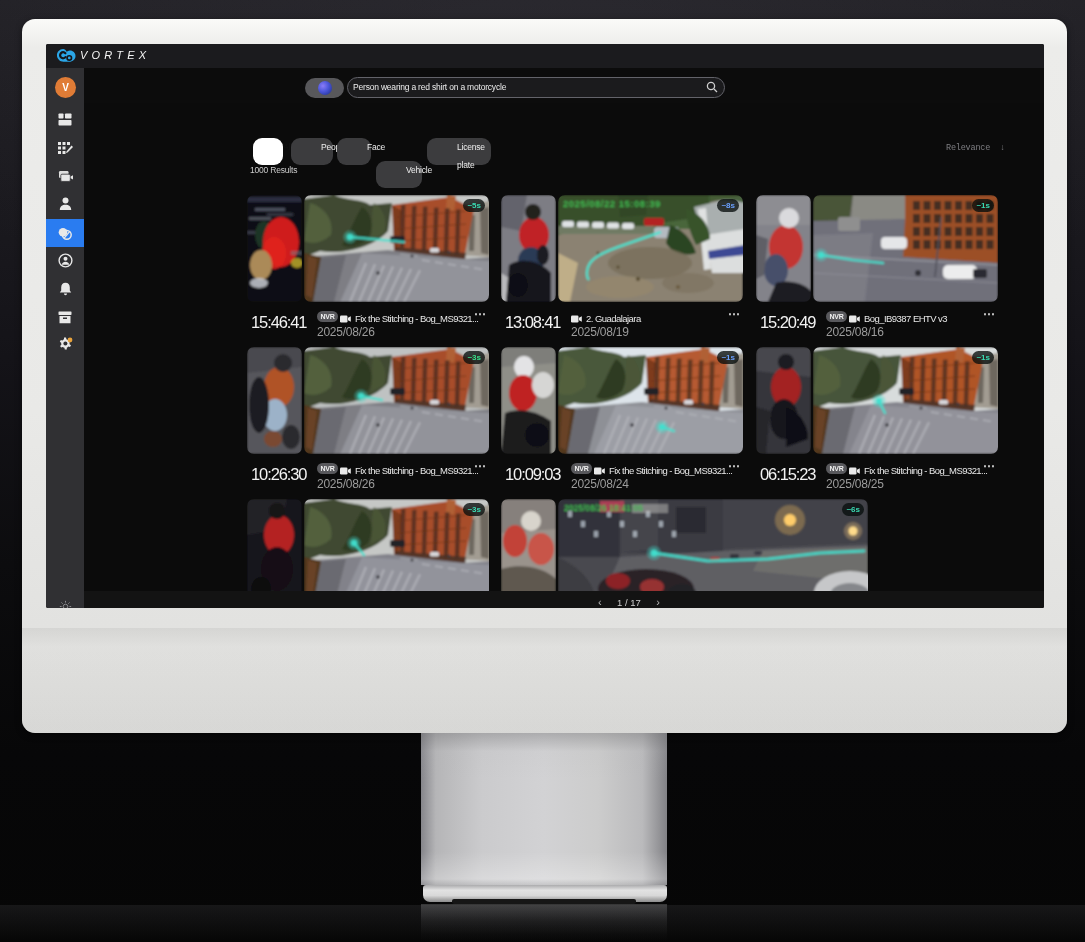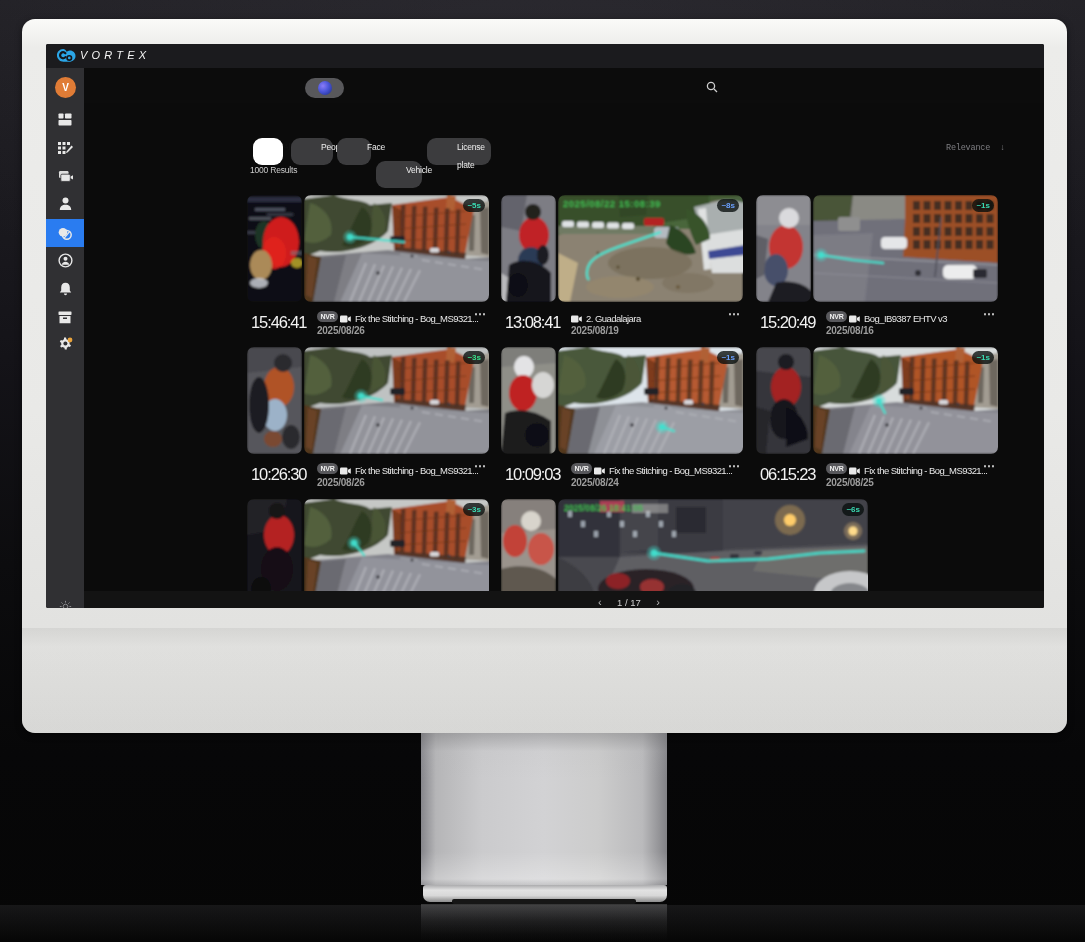--- a/index.html
+++ b/index.html
@@ -54,21 +54,21 @@
 
   .tile { position:absolute; width:242px; height:146px; }
   .thumbL { position:absolute; left:0; top:0; width:55px; height:107px; border-radius:7px; overflow:hidden; }
   .thumbM { position:absolute; left:57px; top:0; width:185px; height:107px; border-radius:7px; overflow:hidden; }
   .badge { position:absolute; top:4px; height:13px; border-radius:6.5px; background:rgba(8,14,13,.78);
     font-size:8px; line-height:13px; padding:0 4px; font-weight:bold;}
   .time { position:absolute; left:4px; top:117px; color:#f2f2f2; font-size:16.5px; letter-spacing:-1.1px; line-height:20px;}
   .nvr { position:absolute; left:70px; top:116px; height:11px; padding:0 3.5px; background:#58585c; border-radius:6px;
     color:#f0f0f0; font-size:7px; font-weight:bold; line-height:11px; letter-spacing:-0.2px; }
   .cam { position:absolute; top:118px; color:#e9e9e9; font-size:9.5px; letter-spacing:-0.55px; line-height:12px; white-space:nowrap;}
-  .date { position:absolute; left:70px; top:130px; color:#9c9c9c; font-size:10px; letter-spacing:-0.25px;font-weight:bold; }
+  .date { position:absolute; left:70px; top:130px; color:#9c9c9c; font-size:12px; letter-spacing:-0.25px; }
   .dots { position:absolute; left:227px; top:112px; color:#d8d8d8; font-size:12px; letter-spacing:0.5px; font-weight:bold;}
   .camic { display:inline-block; vertical-align:-1px; margin-right:4px;}
 
   #pagbar { position:absolute; left:0; top:488px; width:960px; height:17px; background:#131313; }
   #pager { position:absolute; left:514px; top:493px; width:62px; color:#cfcfcf; font-size:9.5px; display:flex; justify-content:space-between; align-items:center; }
   #sun { position:absolute; left:11px; top:554px; width:17px; height:17px; color:#8a8a8e; }
 </style>
 </head>
 <body>
 <div id="bg"></div>
@@ -165,20 +165,21 @@
 <path d="M7 0.5 L9 0.5 L9.4 2.2 A5 5 0 0 1 11 3.1 L12.7 2.5 L13.7 4.2 L12.4 5.4 A5 5 0 0 1 12.6 7.3 L14 8.3 L13 10 L11.3 9.5 A5 5 0 0 1 9.8 10.7 L9.8 12.5 L7.8 12.5 L7.4 10.8 A5 5 0 0 1 5.8 10 L4.1 10.6 L3.1 8.9 L4.4 7.7 A5 5 0 0 1 4.2 5.8 L2.8 4.8 L3.8 3.1 L5.5 3.6 A5 5 0 0 1 7 2.3 Z" fill="#e8e8e8"></path>
 <circle cx="8.4" cy="6.5" r="2" fill="#303033"></circle>
 <circle cx="13" cy="3" r="2.4" fill="#e8a33d"></circle>
         </svg>
       </div>
   </div>
   <div id="avatar">V</div>
   <div id="toggle">
       <div id="orb"></div>
     </div>
+  <div id="searchbox">Person wearing a red shirt on a motorcycle</div>
   <svg id="mag" width="12" height="12" viewBox="0 0 12 12">
       <circle cx="5" cy="5" r="3.6" fill="none" stroke="#cfcfcf" stroke-width="1.3"></circle>
       <line x1="8" y1="8" x2="11" y2="11" stroke="#cfcfcf" stroke-width="1.3"></line>
     </svg>
   <div id="content">
     <div class="chip" style="left:169px;width:27px;background:#fff;color:#111;">All</div>
     <div class="chip" style="left:207px;width:42px;">People</div>
     <div class="chip" style="left:253px;width:34px;">Face</div>
     <div class="chip" style="left:292px;width:46px;margin-top:23px;">Vehicle</div>
     <div class="chip" style="left:343px;width:64px;">License plate</div>

